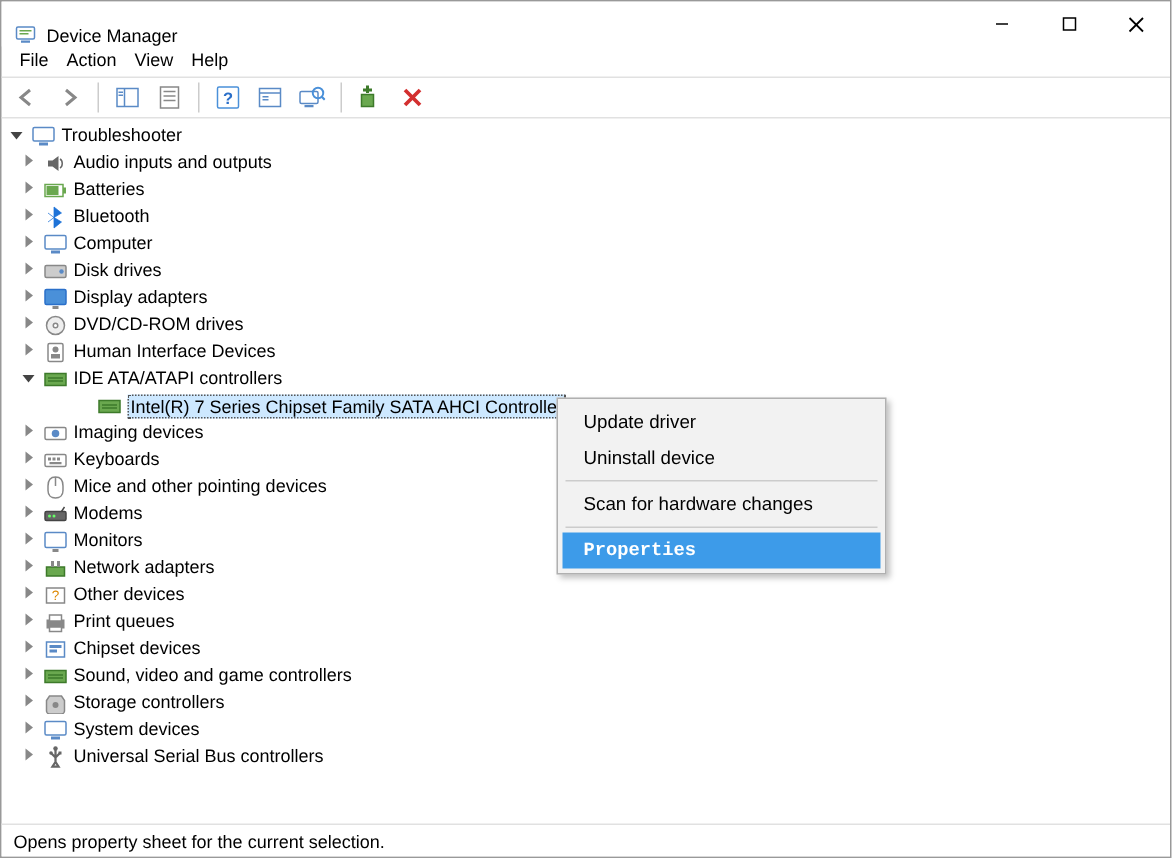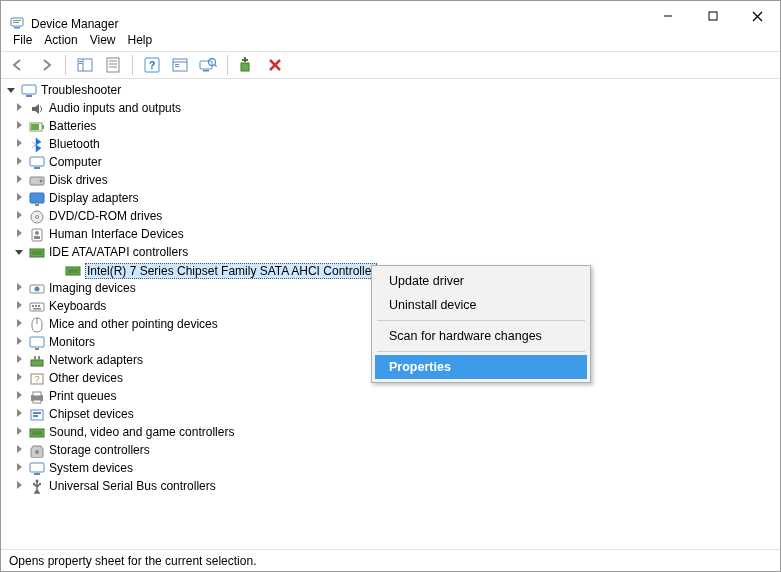--- a/index.html
+++ b/index.html
@@ -73,21 +73,21 @@
     border-top:1px solid #e1e1e1; display:flex; align-items:center; padding:0 8px;
     background:#fff;
     margin-top:36px;
   }
   .context-menu {
     position:absolute; width:220px; background:#f2f2f2;
     border:1px solid #b0b0b0; box-shadow:2px 2px 4px rgba(0,0,0,0.25);
     padding:3px; font-size:12.5px; z-index:50;
   }
   .ctx-item { padding:5px 14px; background:#f2f2f2; }
-  .ctx-item.highlight { background:#3d9be9; color:#fff; font-weight:bold; }
+  .ctx-item.highlight { background:#3d9be9; color:#fff; font-weight:bold;font-family:Liberation Mono, monospace; }
   .ctx-sep { height:1px; background:#ccc; margin:3px 2px; }
   svg { display:block; }
 </style>
 </head>
 <body>
 
 <div class="titlebar">
   <span class="app-icon">
     <svg width="16" height="16" viewBox="0 0 16 16">
         <rect x="2" y="3" width="12" height="8" rx="1" fill="#fff" stroke="#5a8ac6"></rect>
@@ -337,20 +337,32 @@
           <svg width="12" height="16">
             <path d="M6 1c3 0 5 2 5 6v3c0 3-2 5-5 5s-5-2-5-5V7c0-4 2-6 5-6z" fill="#fff" stroke="#888"></path>
             <line x1="6" y1="1" x2="6" y2="7" stroke="#888"></line>
           </svg>
         </span>
         <span class="node-label">Mice and other pointing devices</span>
       </div>
       <div class="node indent1">
         <span class="arrow collapsed"></span>
         <span class="node-icon">
+          <svg width="16" height="12">
+            <rect x="1" y="4" width="14" height="6" rx="1" fill="#666" stroke="#444"></rect>
+            <circle cx="4" cy="7" r="1" fill="#6f6"></circle>
+            <circle cx="7" cy="7" r="1" fill="#6f6"></circle>
+            <line x1="12" y1="4" x2="14" y2="1" stroke="#444"></line>
+          </svg>
+        </span>
+        <span class="node-label">Modems</span>
+      </div>
+      <div class="node indent1">
+        <span class="arrow collapsed"></span>
+        <span class="node-icon">
           <svg width="16" height="14">
             <rect x="1" y="1" width="14" height="10" rx="1" fill="#fff" stroke="#5a8ac6"></rect>
             <rect x="6" y="12" width="4" height="2" fill="#888"></rect>
           </svg>
         </span>
         <span class="node-label">Monitors</span>
       </div>
       <div class="node indent1">
         <span class="arrow collapsed"></span>
         <span class="node-icon">

